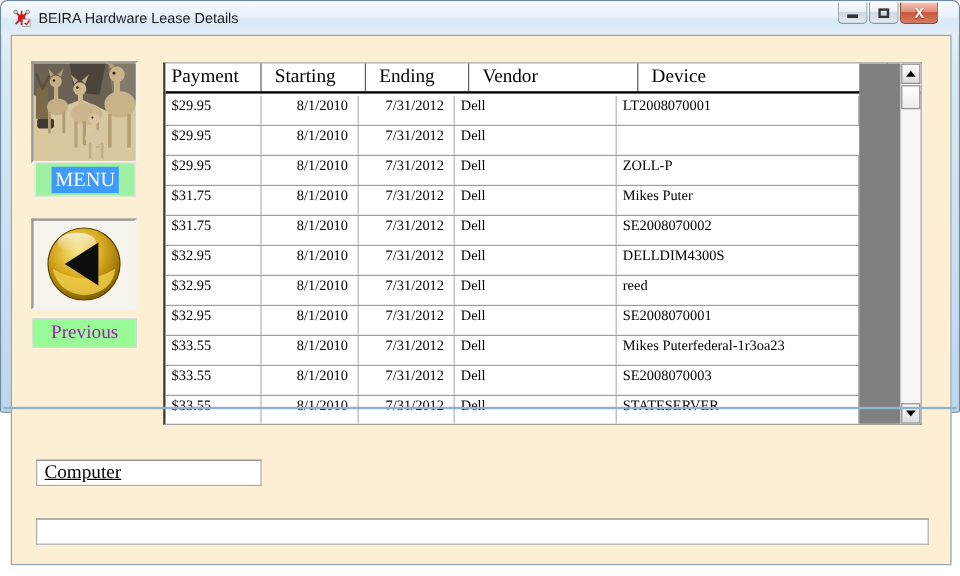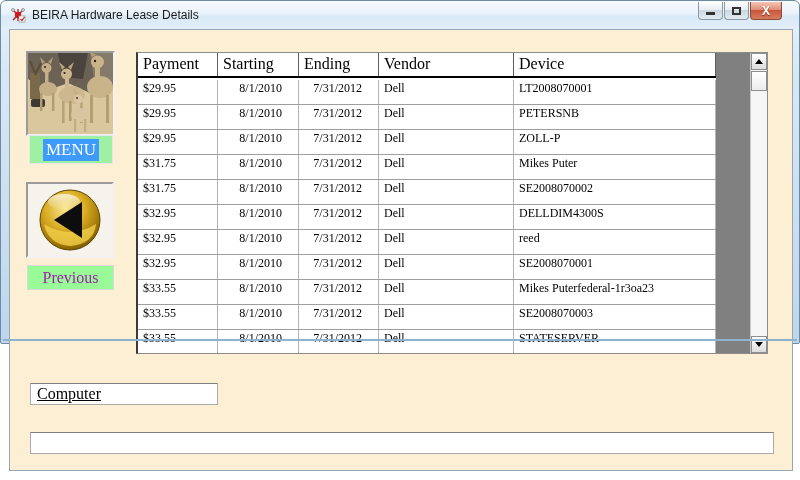--- a/index.html
+++ b/index.html
@@ -49,29 +49,29 @@
     display:flex; align-items:center; justify-content:center; cursor:pointer; }
   .prev-label { position:absolute; left:17px; top:235px; width:87px; height:25px;
     background:#98fb98; border:1px solid #d9d9d9; text-align:center; font-size:16px;
     color:#a21caf; line-height:23px; }
 
   
   .grid { position:absolute; left:126px; top:22px; width:632px; height:302px;
     background:#ffffff; border:1px solid #8c8c8c; border-left:2px solid #3a3a3a; }
   .grid-gray-fill { position:absolute; top:0; bottom:0; left:578px; width:34px; background:#808080; }
   .thead { display:grid; grid-template-columns:80px 81px 80px 135px 202px; height:25px;
-    border-bottom:2px solid #000; background:#fff; }
+    border-bottom:2px solid #000; background:#fff;gap:6px; }
   .hcell { font-size:16px; color:#000; padding:2px 0 0 5px; border-right:1px solid #5e5e5e;
     overflow:hidden; white-space:nowrap; }
   .trows { position:absolute; left:0; top:27px; right:17px; bottom:0; overflow:hidden; }
   .trow { display:grid; grid-template-columns:80px 81px 80px 135px 202px; height:25px;
     border-bottom:1px solid #9e9e9e; background:#fff; width:578px; }
   .tcell { font-size:12px; color:#000; padding:1px 0 0 5px; border-right:1px solid #b4b4b4;
     overflow:hidden; white-space:nowrap; }
-  .tcell.col1, .tcell.col2 { text-align:right; padding-right:16px; padding-left:0; }
+  .tcell.col1, .tcell.col2 { text-align:right; padding-right:8px; padding-left:0; }
 
   
   .vscroll { position:absolute; right:0; top:0; bottom:0; width:17px; background:#f6f6f6;
     border-left:1px solid #c8c8c8; }
   .sbtn { position:absolute; left:0; width:16px; height:17px;
     background:linear-gradient(180deg,#ffffff,#dcdcdc); border:1px solid #8e8e8e;
     display:flex; align-items:center; justify-content:center; }
   .sbtn.up { top:0; } .sbtn.down { bottom:0; }
   .tri-up { width:0; height:0; border-left:4px solid transparent; border-right:4px solid transparent;
     border-bottom:5px solid #000; }
@@ -206,21 +206,20 @@
             <div class="tcell col1">8/1/2010</div>
             <div class="tcell col2">7/31/2012</div>
             <div class="tcell col3">Dell</div>
             <div class="tcell col4">LT2008070001</div>
           </div>
           <div class="trow">
             <div class="tcell col0">$29.95</div>
             <div class="tcell col1">8/1/2010</div>
             <div class="tcell col2">7/31/2012</div>
             <div class="tcell col3">Dell</div>
-            <div class="tcell col4">PETERSNB</div>
           </div>
           <div class="trow">
             <div class="tcell col0">$29.95</div>
             <div class="tcell col1">8/1/2010</div>
             <div class="tcell col2">7/31/2012</div>
             <div class="tcell col3">Dell</div>
             <div class="tcell col4">ZOLL-P</div>
           </div>
           <div class="trow">
             <div class="tcell col0">$31.75</div>

